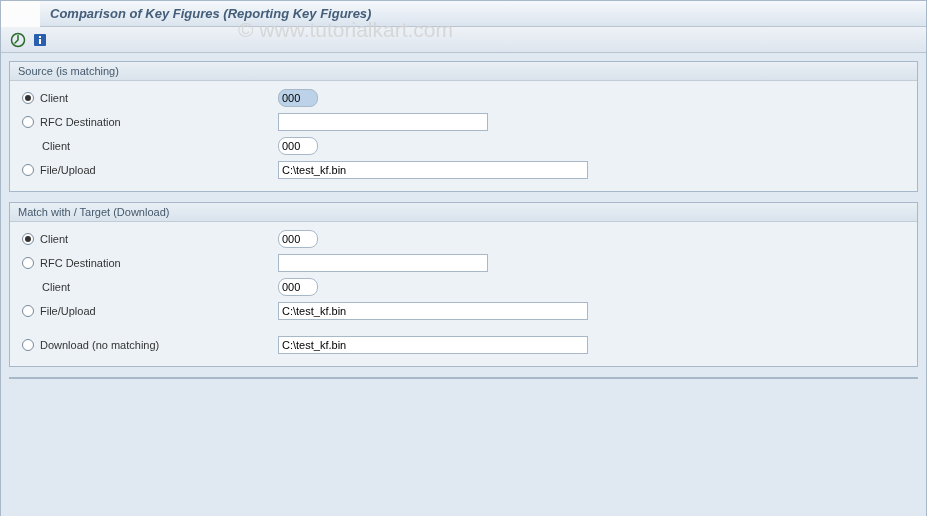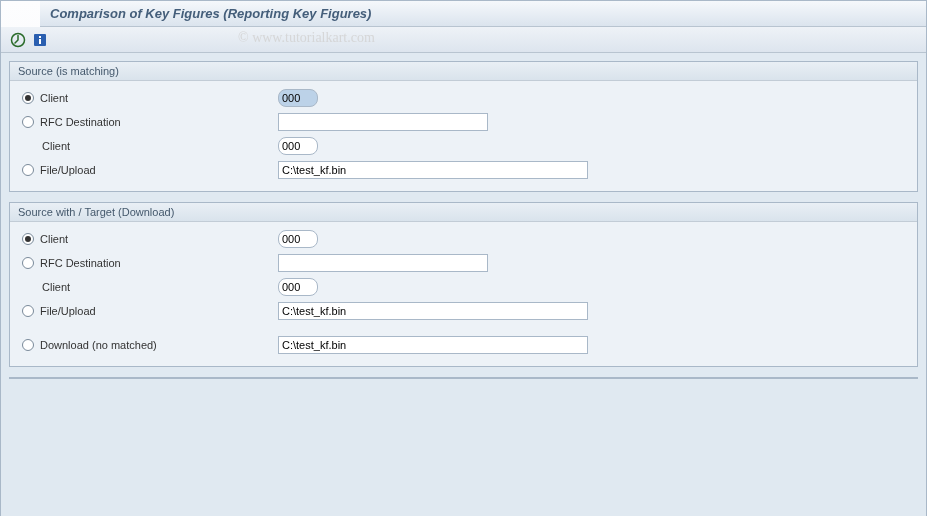--- a/index.html
+++ b/index.html
@@ -137,25 +137,25 @@
       background: linear-gradient(#fefefe,#e6eaf0);
       display: inline-flex;
       align-items: center;
       justify-content: center;
       cursor: pointer;
       border-radius: 2px;
       margin-left: 10px;
     }
     .watermark {
       position: absolute;
-      top: 30px;
+      top: 18px;
       left: 238px;
-      font-size: 14px;
+      font-size: 21px;
       color: rgba(210,210,210,0.85);
-      font-family: Liberation Serif, serif;
+      font-family: Liberation Sans, sans-serif;
       pointer-events: none;
       z-index: 5;
     }
   </style>
 </head>
 <body>
 
 <div class="window">
   <div class="watermark">© www.tutorialkart.com</div>
 
@@ -216,21 +216,21 @@
             <span class="field-label">File/Upload</span>
           </div>
           <div class="input-col">
             <input class="text w-large" value="C:\test_kf.bin" style="">
           </div>
         </div>
       </div>
     </div>
 
     <div class="group">
-      <div class="group-title">Source with / Target (Download)</div>
+      <div class="group-title">Match with / Target (Download)</div>
       <div class="group-body">
         <div class="row">
           <div class="label-col">
             <span class="radio checked"></span>
             <span class="field-label">Client</span>
           </div>
           <div class="input-col">
             <input class="text w-small" value="000" style="">
           </div>
         </div>
@@ -257,21 +257,21 @@
             <span class="field-label">File/Upload</span>
           </div>
           <div class="input-col">
             <input class="text w-large" value="C:\test_kf.bin" style="">
           </div>
         </div>
         <div style="height:10px"></div>
         <div class="row">
           <div class="label-col">
             <span class="radio"></span>
-            <span class="field-label">Download (no matched)</span>
+            <span class="field-label">Download (no matching)</span>
           </div>
           <div class="input-col">
             <input class="text w-large" value="C:\test_kf.bin" style="">
           </div>
         </div>
       </div>
     </div>
 
     <div class="group">
     </div>

